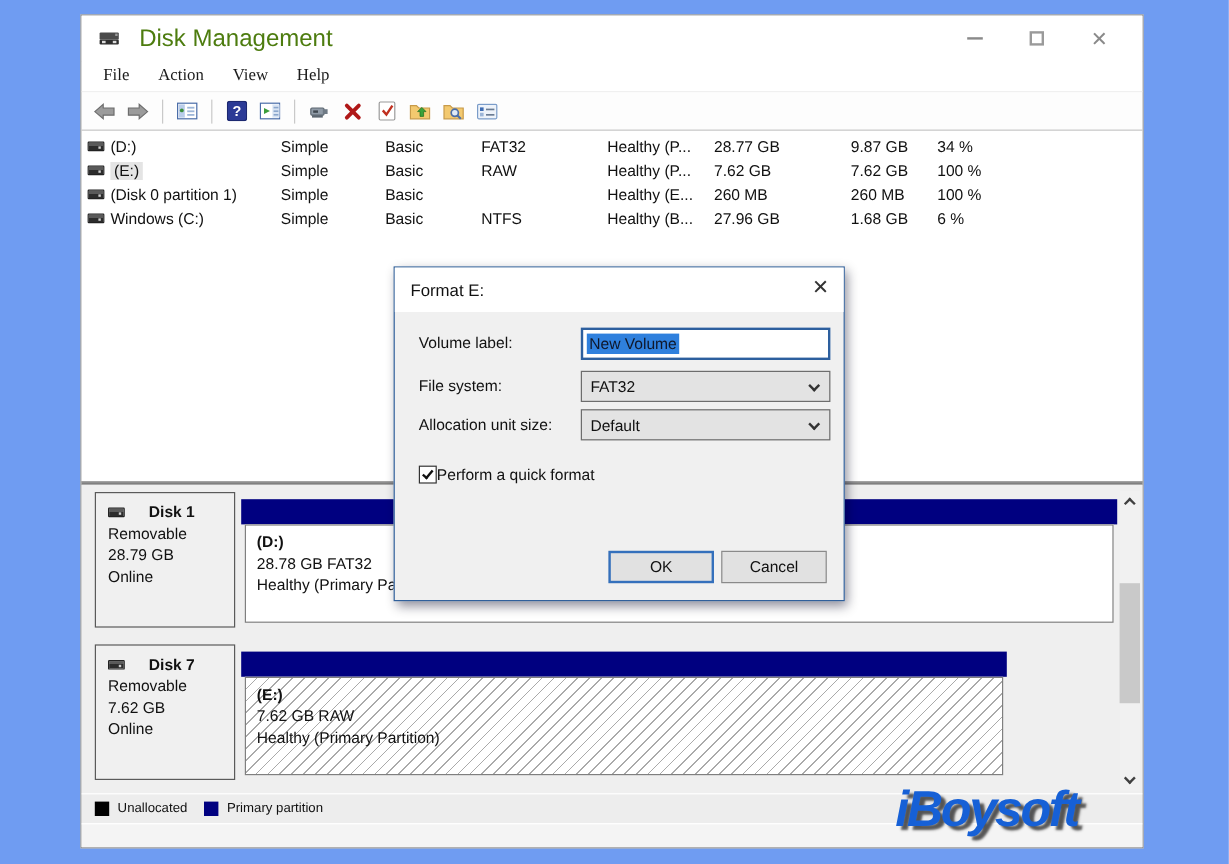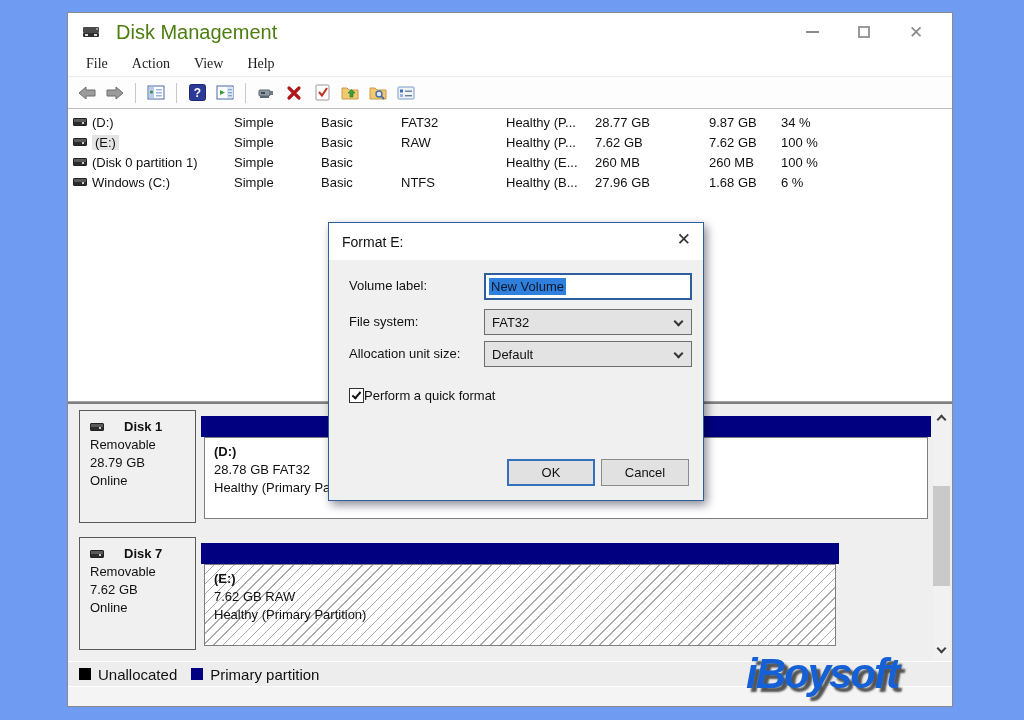--- a/index.html
+++ b/index.html
@@ -68,21 +68,21 @@
   .vscroll { position:absolute; right:2px; top:5px; width:17px; height:250px; background:#f1f1f1; }
   .vs-arrow { position:absolute; left:0; width:17px; height:17px; display:flex; align-items:center; justify-content:center; }
   .chev { width:7px; height:7px; border-right:2px solid #404040; border-bottom:2px solid #404040; display:block; }
   .chev.up { transform:rotate(-135deg); margin-top:4px; }
   .chev.down { transform:rotate(45deg); margin-bottom:4px; }
   .vs-thumb { position:absolute; left:0; top:77px; width:17px; height:100px; background:#c9c9c9; }
 
   
   .legendbar { position:absolute; left:0; top:648px; right:0; height:25px; background:#ededed;
                border-top:1px solid #fff; display:flex; align-items:center; gap:14px; padding-left:11px;
-               font-size:15px; color:#111; }
+               font-size:11px; color:#111; }
   .legend-item { display:flex; align-items:center; gap:7px; }
   .sq { width:12px; height:12px; display:inline-block; }
   .sq-black { background:#000; }
   .sq-navy { background:#000080; }
   .bottomstrip { position:absolute; left:0; top:673px; right:0; bottom:0; background:#f4f4f4;
                  border-top:1px solid #fff; }
 
   
   .dialog { position:absolute; left:328px; top:222px; width:376px; height:279px;
             background:#f0f0f0; border:1px solid #30609b;

